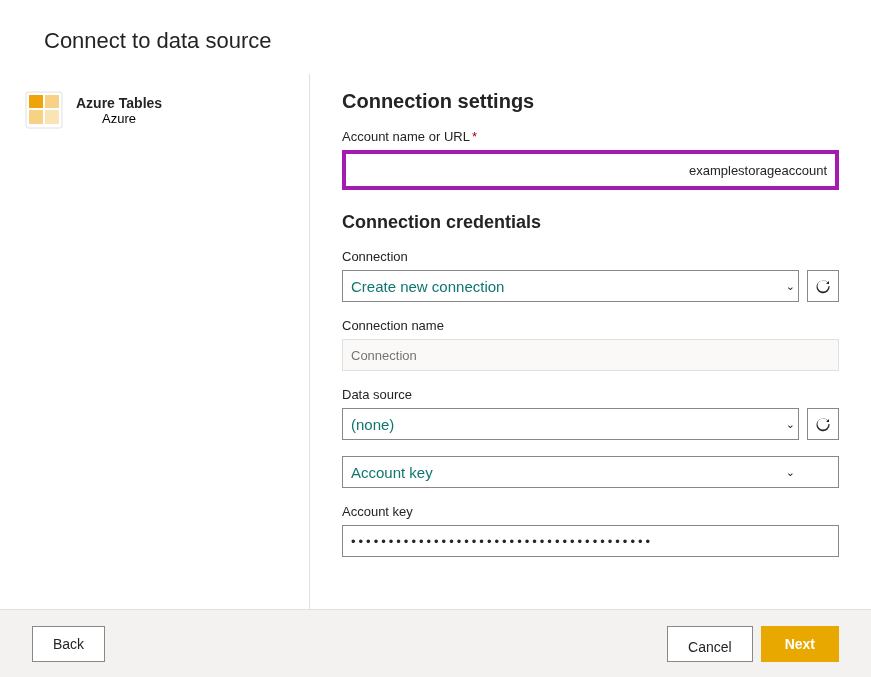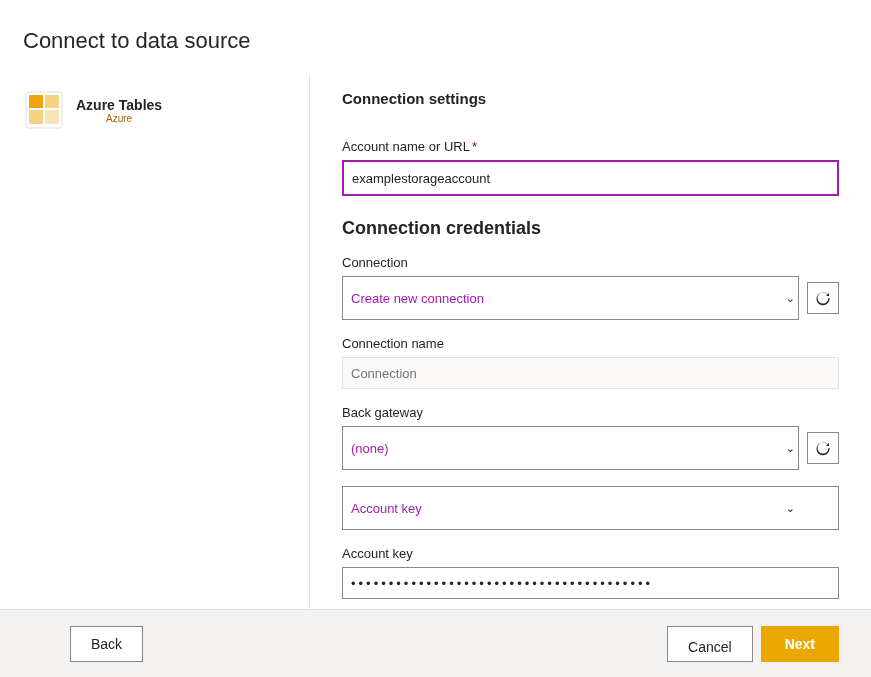--- a/index.html
+++ b/index.html
@@ -10,21 +10,21 @@
       color: #252423;
       width: 871px;
       height: 677px;
       display: flex;
       flex-direction: column;
     }
 
     .page-title {
       font-size: 22px;
       font-weight: 300;
-      padding: 28px 32px 20px 23px;
+      padding: 28px 32px 20px 44px;
       color: #252423;
     }
 
     .main-content {
       display: flex;
       flex: 1;
       overflow: hidden;
     }
 
     .left-panel {
@@ -61,35 +61,35 @@
       flex-direction: column;
     }
 
     .connector-name {
       font-size: 14px;
       font-weight: 600;
       color: #252423;
     }
 
     .connector-provider {
-      font-size: 10px;
-      color: #a16207;
+      font-size: 13px;
+      color: #000000;
     }
 
     .right-panel {
       flex: 1;
       padding: 16px 32px 16px 32px;
       overflow-y: auto;
     }
 
     .section-title {
-      font-size: 15px;
+      font-size: 20px;
       font-weight: 600;
       color: #252423;
-      margin-bottom: 32px;
+      margin-bottom: 16px;
     }
 
     .form-group {
       margin-bottom: 16px;
     }
 
     .form-label {
       display: block;
       font-size: 13px;
       color: #252423;
@@ -97,26 +97,27 @@
     }
 
     .required-star {
       color: #a80000;
       margin-left: 2px;
     }
 
     .form-input {
       width: 100%;
       height: 32px;
-      border: 2px solid #a21caf;
+      border: 4px solid #a21caf;
       padding: 16px 8px;
       font-size: 13px;
       color: #252423;
       outline: none;
       background: #fff;
+      text-align: right;
     }
 
     .credentials-section {
       margin-top: 22px;
     }
 
     .credentials-title {
       font-size: 18px;
       font-weight: 600;
       color: #252423;
@@ -125,25 +126,25 @@
 
     .select-wrapper {
       position: relative;
       display: flex;
       align-items: center;
       gap: 8px;
     }
 
     .form-select {
       flex: 1;
-      height: 44px;
+      height: 32px;
       border: 1px solid #8a8886;
       padding: 0 8px;
-      font-size: 13px;
-      color: #a21caf;
+      font-size: 15px;
+      color: #0f766e;
       background: #fff;
       appearance: none;
       -webkit-appearance: none;
       outline: none;
       cursor: pointer;
     }
 
     .select-arrow {
       position: absolute;
       right: 44px;
@@ -210,21 +211,20 @@
     }
 
     .btn-back {
       height: 36px;
       padding: 0 20px;
       border: 1px solid #8a8886;
       background: #fff;
       font-size: 14px;
       color: #252423;
       cursor: pointer;
-      margin-left: 38px;
     }
 
     .btn-cancel {
       height: 36px;
       padding: 12px 20px;
       border: 1px solid #8a8886;
       background: #fff;
       font-size: 14px;
       color: #252423;
       cursor: pointer;
@@ -302,21 +302,21 @@
           </button>
         </div>
       </div>
 
       <div class="form-group">
         <label class="form-label">Connection name</label>
         <input type="text" class="connection-name-input" placeholder="Connection" style="">
       </div>
 
       <div class="form-group">
-        <label class="form-label">Back gateway</label>
+        <label class="form-label">Data source</label>
         <div class="select-wrapper">
           <select class="form-select"><option>(none)</option><option>Other gateway</option></select>
           <span class="select-arrow chevron-icon">⌄</span>
           <button class="refresh-btn" title="Refresh">
             <svg width="16" height="16" viewBox="0 0 16 16" fill="none" xmlns="http://www.w3.org/2000/svg">
               <path d="M13.5 8A5.5 5.5 0 1 1 8 2.5c1.8 0 3.4.87 4.4 2.2L11 6h3V3l-1.3 1.3A6.5 6.5 0 1 0 14.5 8h-1z" fill="#252423"></path>
             </svg>
           </button>
         </div>
       </div>

